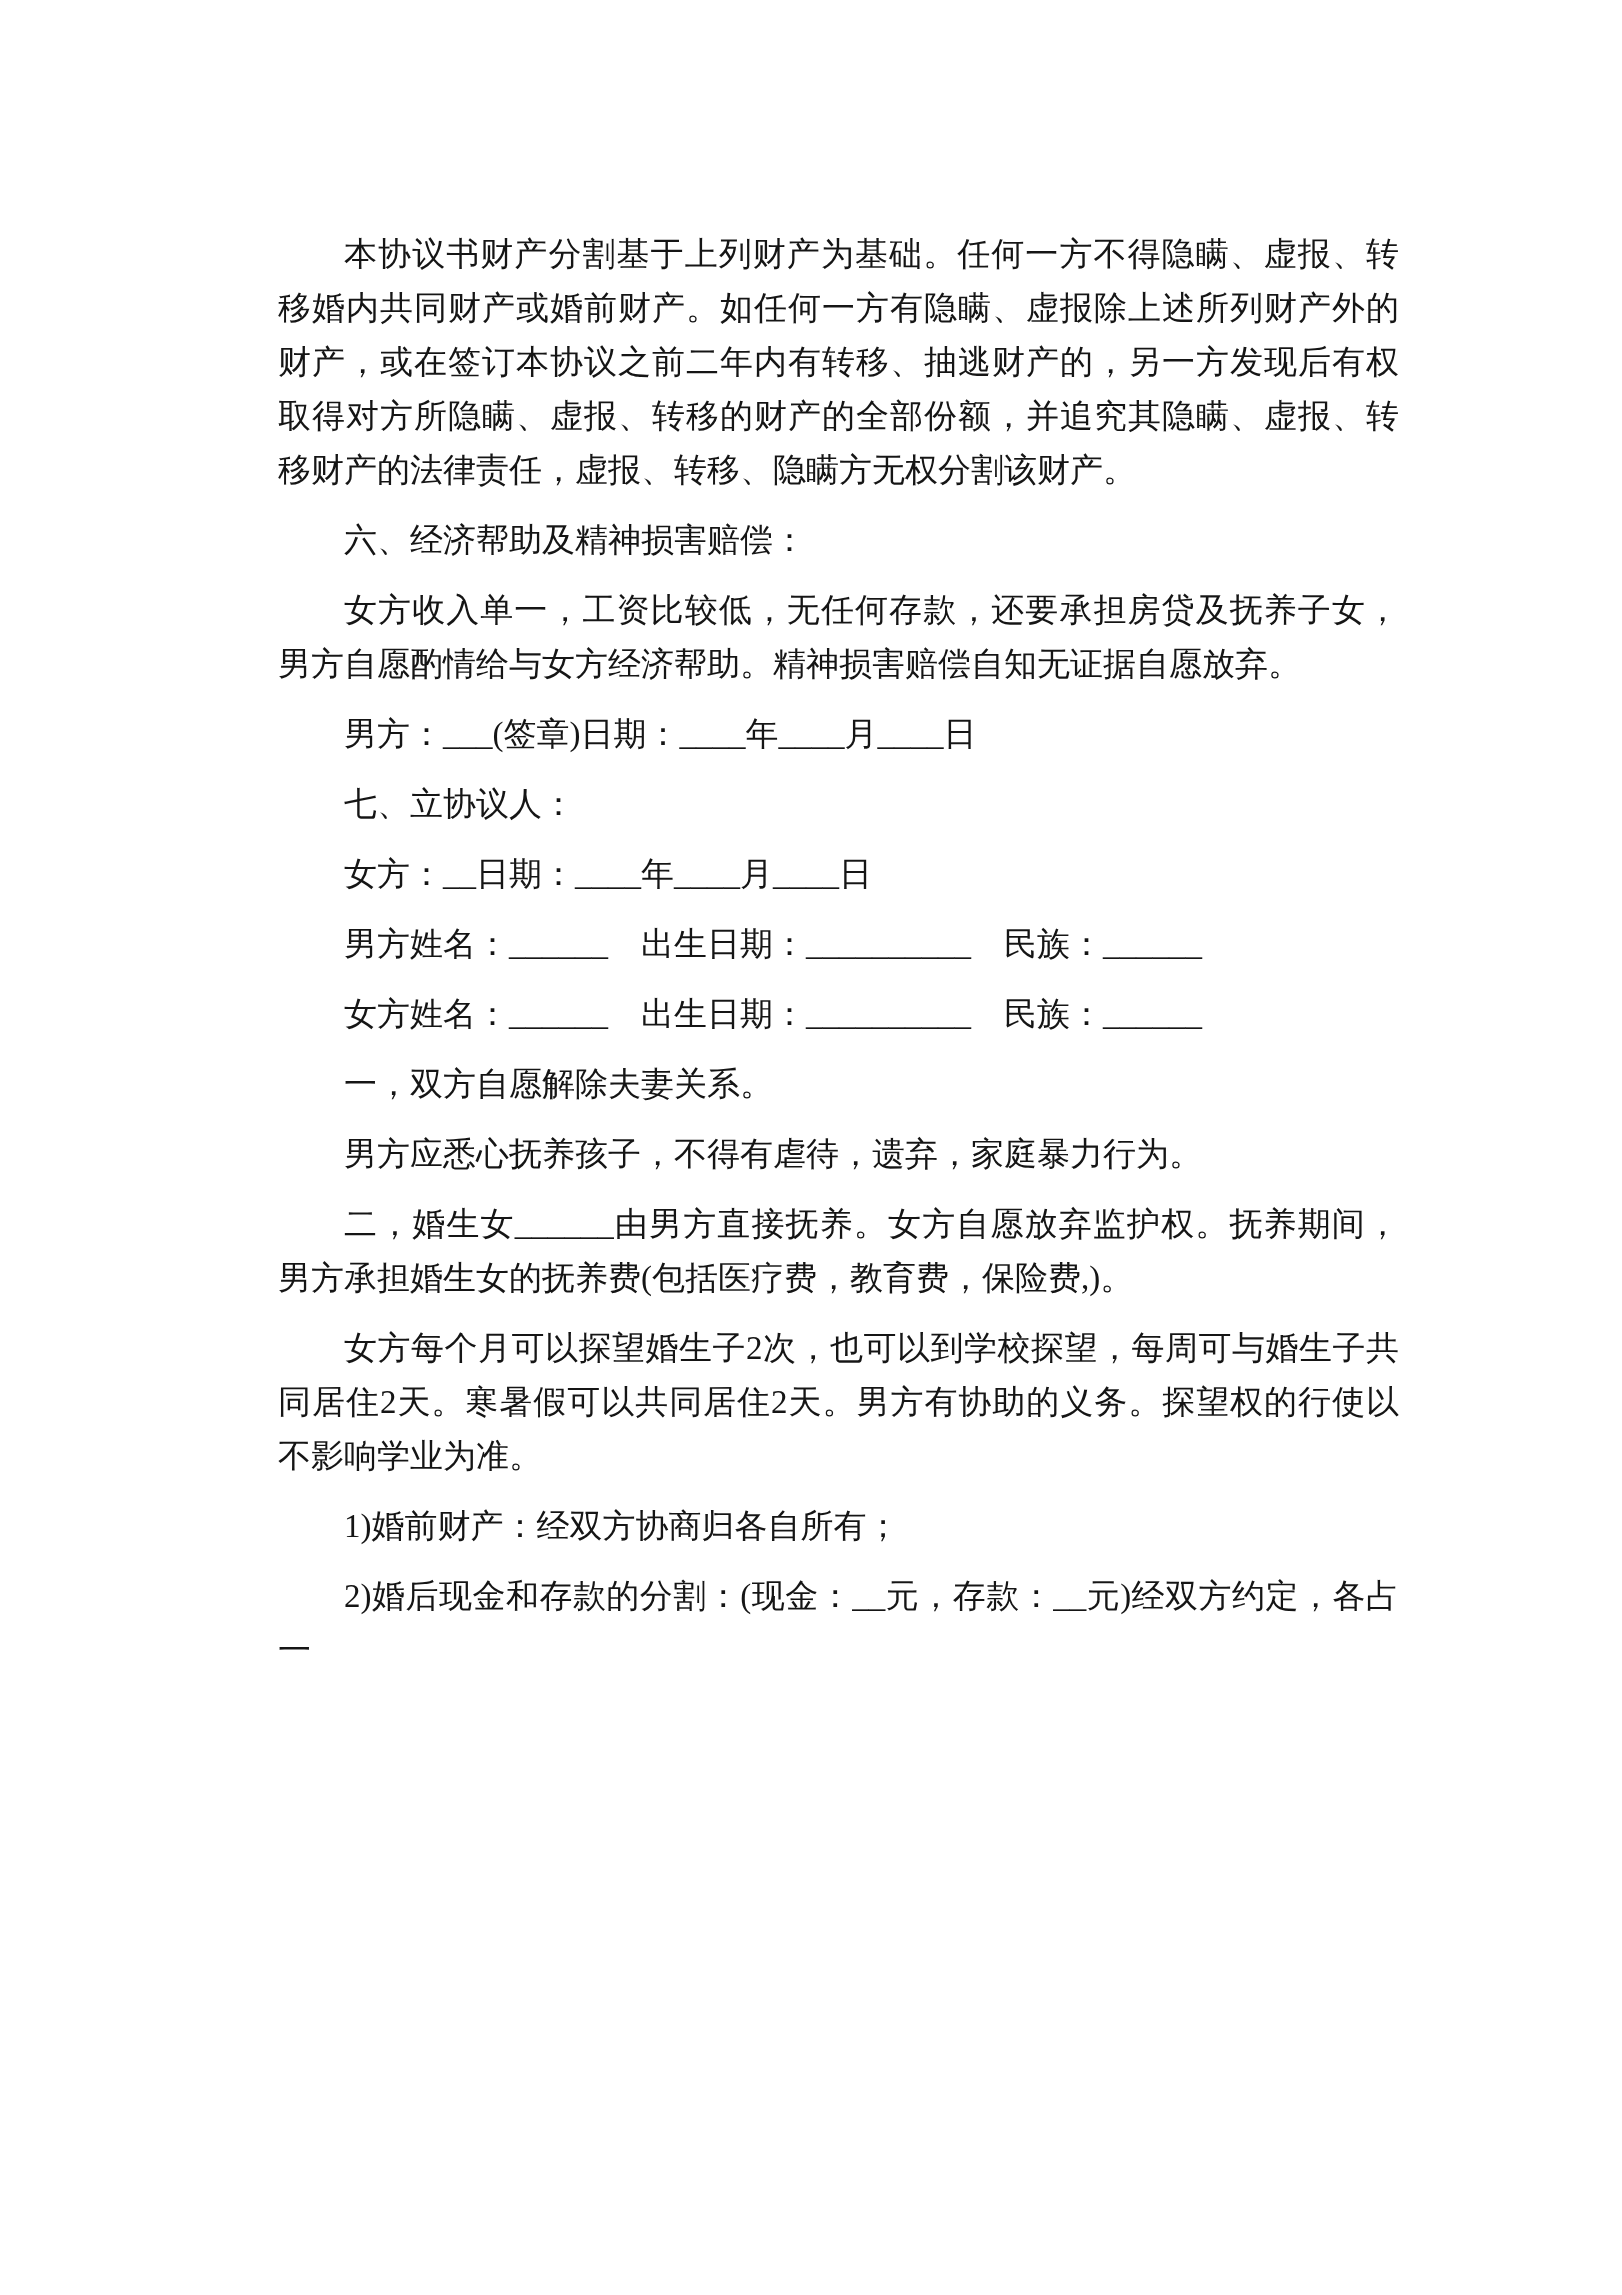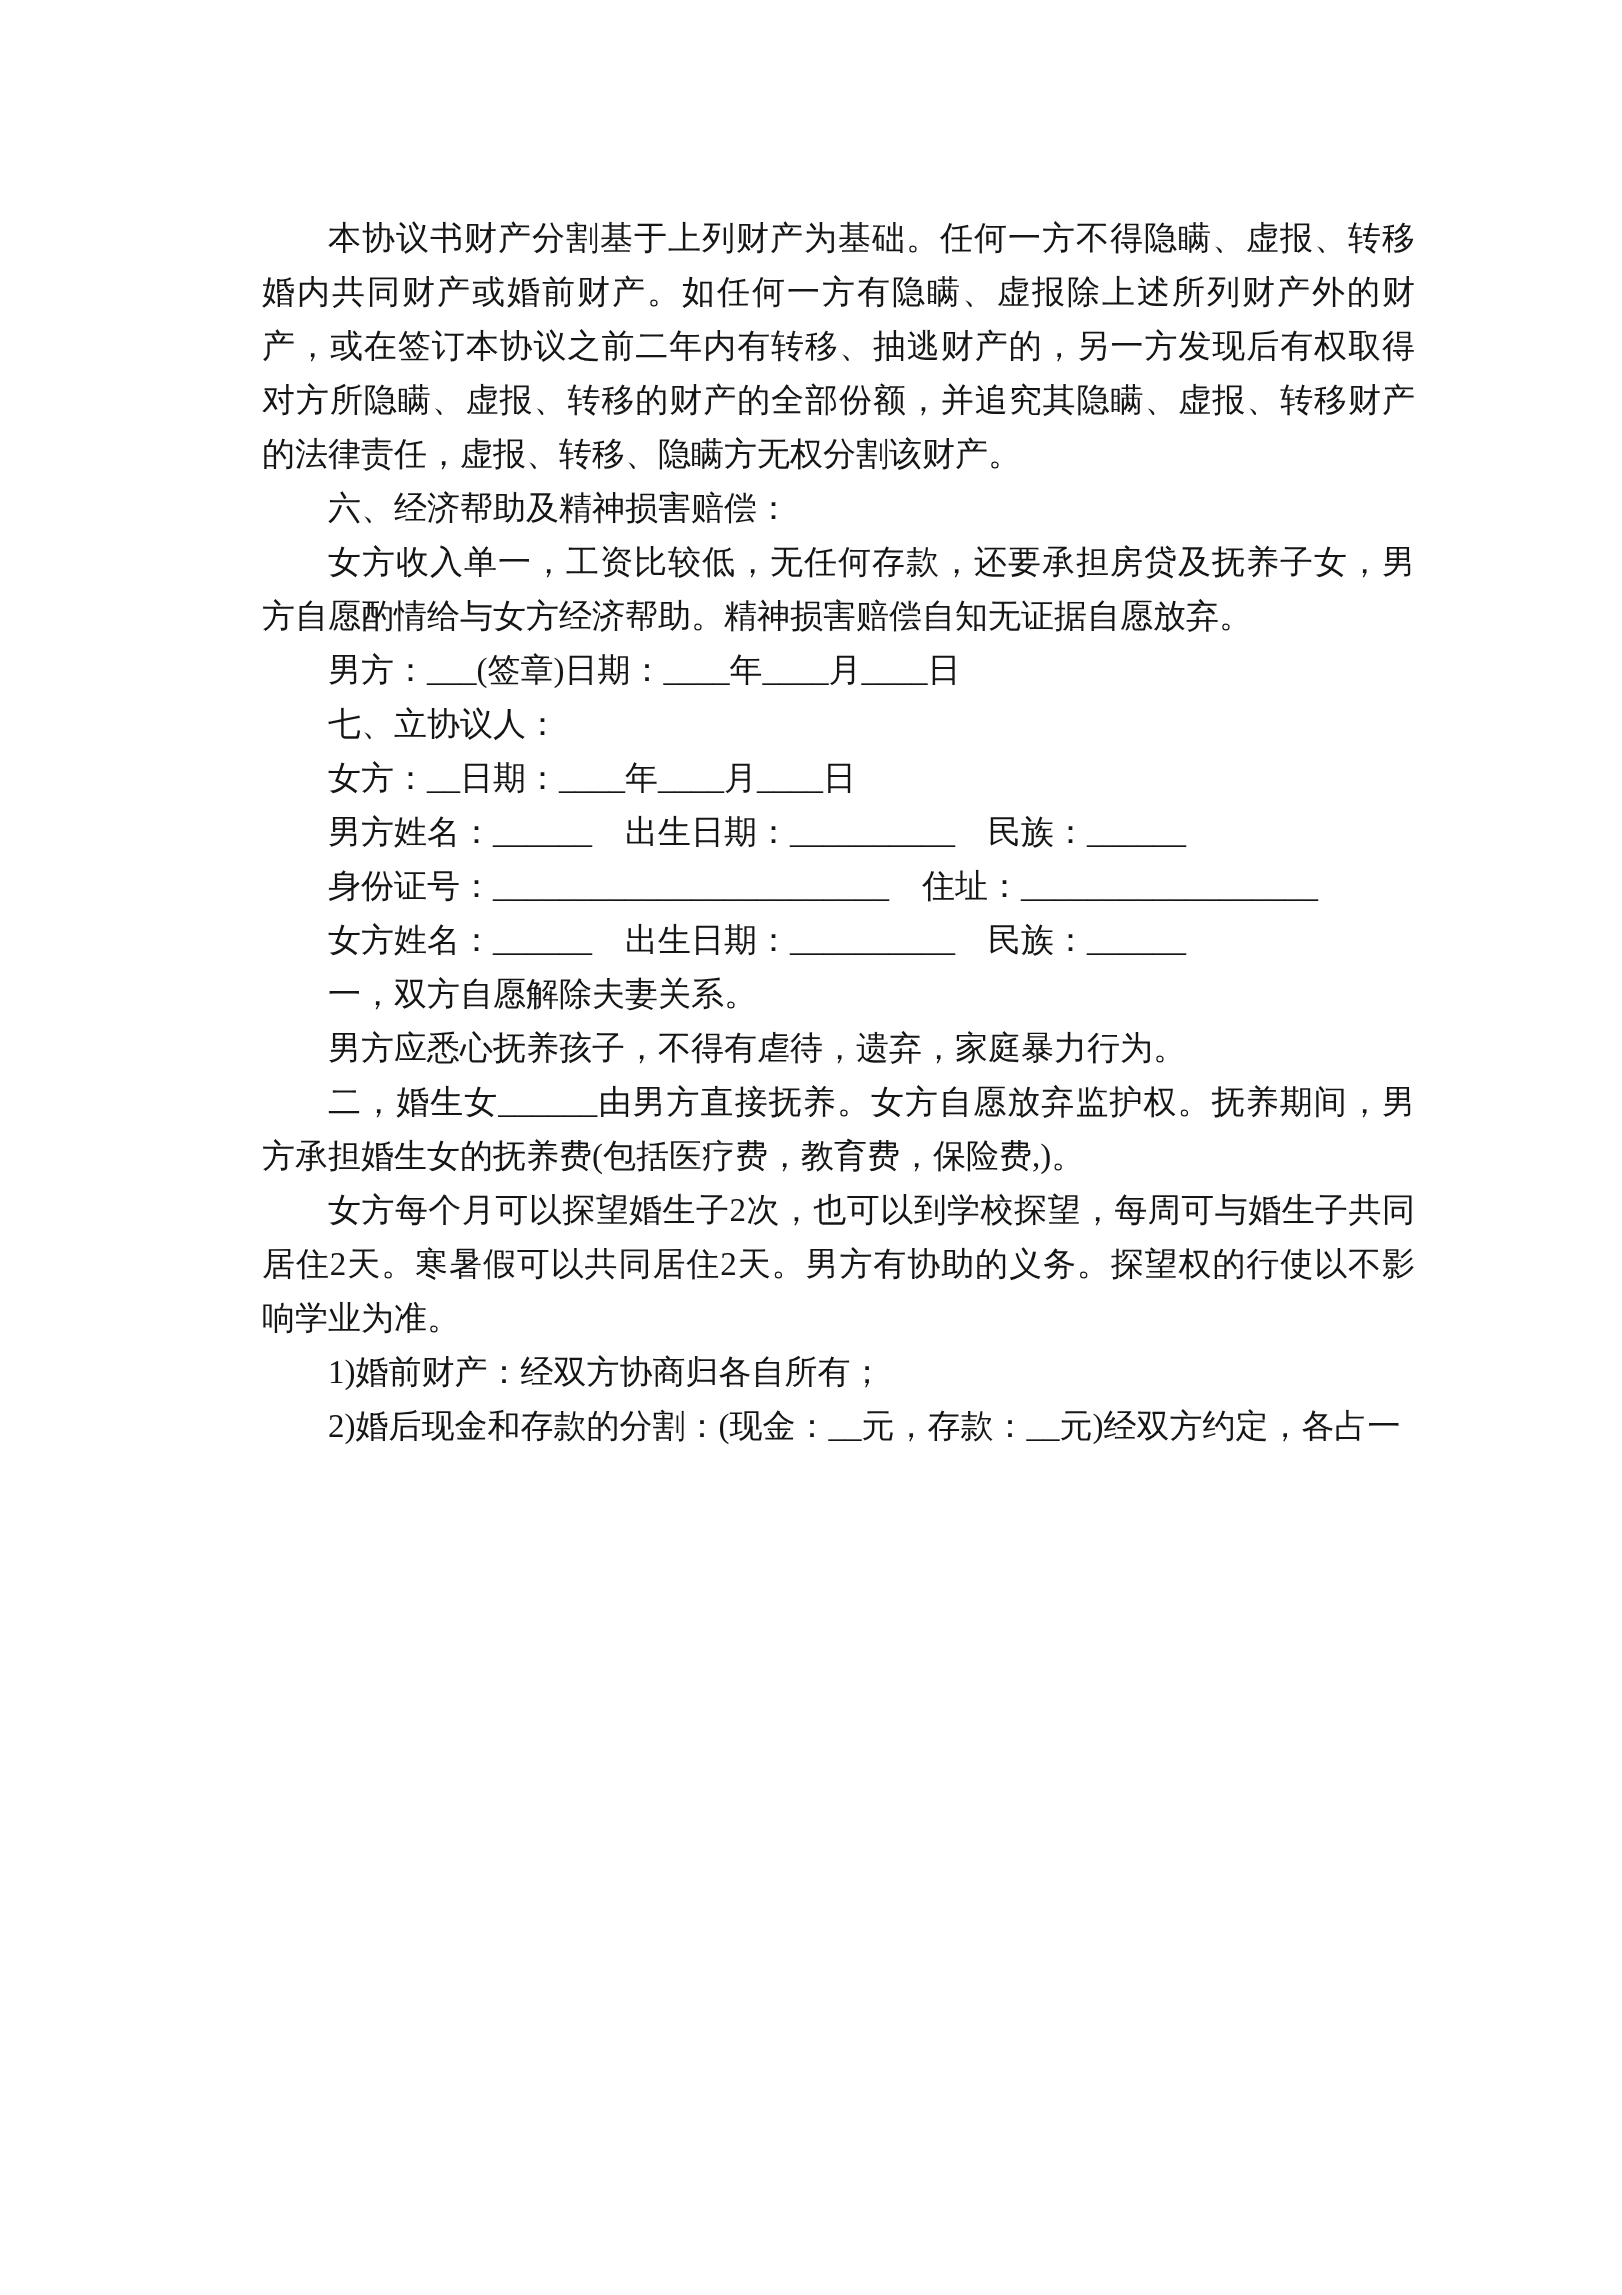--- a/index.html
+++ b/index.html
@@ -18,38 +18,37 @@
     overflow: hidden;
   }
   .doc {
     font-family: "Liberation Serif", "DejaVu Serif", serif;
     font-size: 33px;
     line-height: 54px;
     color: #151515;
     text-align: justify;
   }
   .para {
-    margin: 0;
+    margin: 16px;
     text-indent: 2em;
     word-break: break-all;
   }
 </style>
 </head>
 <body>
 
 <div class="page">
   <div class="doc">
       <p class="para">本协议书财产分割基于上列财产为基础。任何一方不得隐瞒、虚报、转移婚内共同财产或婚前财产。如任何一方有隐瞒、虚报除上述所列财产外的财产，或在签订本协议之前二年内有转移、抽逃财产的，另一方发现后有权取得对方所隐瞒、虚报、转移的财产的全部份额，并追究其隐瞒、虚报、转移财产的法律责任，虚报、转移、隐瞒方无权分割该财产。</p>
       <p class="para">六、经济帮助及精神损害赔偿：</p>
       <p class="para">女方收入单一，工资比较低，无任何存款，还要承担房贷及抚养子女，男方自愿酌情给与女方经济帮助。精神损害赔偿自知无证据自愿放弃。</p>
       <p class="para">男方：___(签章)日期：____年____月____日</p>
       <p class="para">七、立协议人：</p>
       <p class="para">女方：__日期：____年____月____日</p>
       <p class="para">男方姓名：______　出生日期：__________　民族：______</p>
-      <p class="para">身份证号：________________________　住址：__________________</p>
       <p class="para">女方姓名：______　出生日期：__________　民族：______</p>
       <p class="para">一，双方自愿解除夫妻关系。</p>
       <p class="para">男方应悉心抚养孩子，不得有虐待，遗弃，家庭暴力行为。</p>
       <p class="para">二，婚生女______由男方直接抚养。女方自愿放弃监护权。抚养期间，男方承担婚生女的抚养费(包括医疗费，教育费，保险费,)。</p>
       <p class="para">女方每个月可以探望婚生子2次，也可以到学校探望，每周可与婚生子共同居住2天。寒暑假可以共同居住2天。男方有协助的义务。探望权的行使以不影响学业为准。</p>
       <p class="para">1)婚前财产：经双方协商归各自所有；</p>
       <p class="para">2)婚后现金和存款的分割：(现金：__元，存款：__元)经双方约定，各占一</p>
     </div>
 </div>
 

